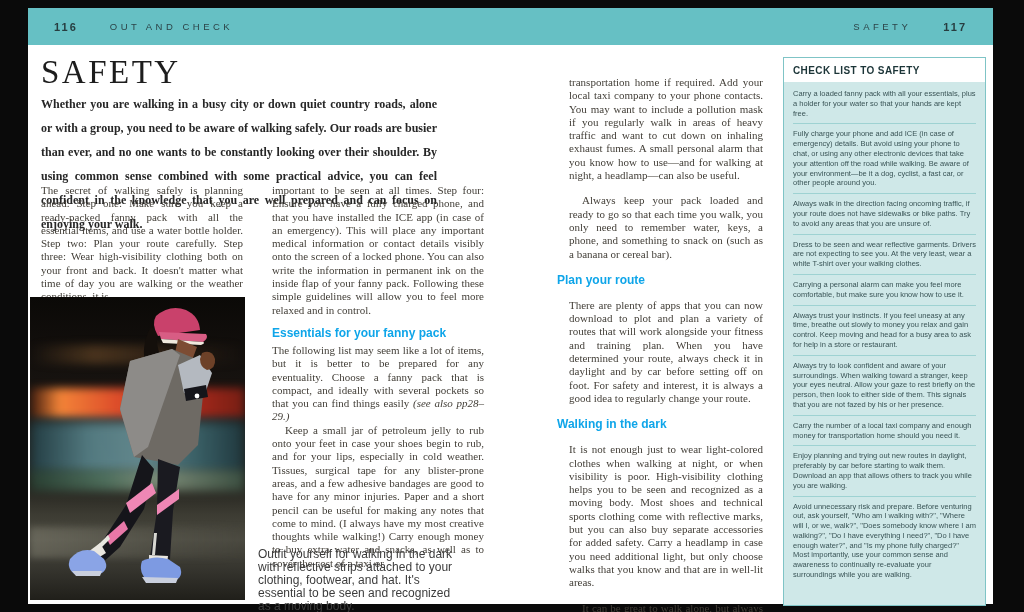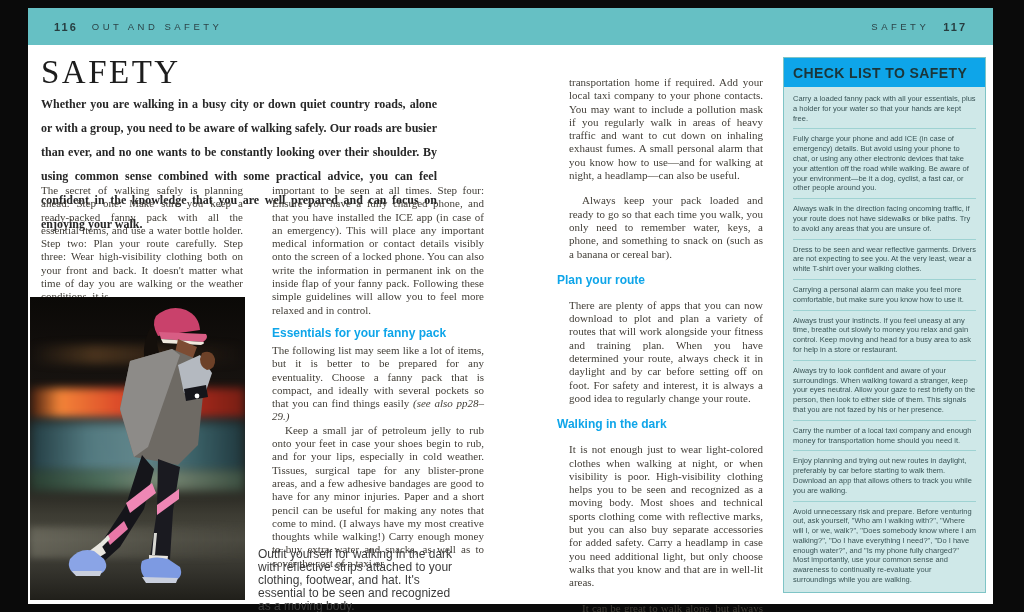--- a/index.html
+++ b/index.html
@@ -3,21 +3,21 @@
 <meta charset="utf-8">
 <style>
   html,body{margin:0;padding:0;background:#000;}
   .spread{position:relative;width:1024px;height:612px;background:#0a0a0a;overflow:hidden;
           font-family:"Liberation Serif", serif;}
   .page-bg{position:absolute;left:28px;top:8px;width:965px;height:596px;background:#ffffff;}
   
   .top-band{position:absolute;left:28px;top:8px;width:965px;height:37px;display:flex;
             align-items:center;justify-content:space-between;padding:0 26px;box-sizing:border-box;
             font-family:"Liberation Sans", sans-serif;}
-  .band-left,.band-right{display:flex;align-items:center;gap:14px;justify-content:center;}
+  .band-left,.band-right{display:flex;align-items:center;gap:32px;justify-content:center;}
   .folio{font-weight:bold;font-size:11px;letter-spacing:2px;color:#273d40;}
   .section-name{font-size:9.5px;letter-spacing:3.5px;color:#2c4448;}
   
   .page-title{position:absolute;left:41px;top:54px;font-size:33px;letter-spacing:2.5px;
               color:#1d1d1d;font-weight:400;}
   .intro{position:absolute;left:41px;top:92px;width:396px;font-weight:bold;font-size:12px;
          line-height:24px;color:#262626;text-align:justify;}
   .col{position:absolute;font-size:11px;line-height:13.3px;color:#423e37;text-align:justify;}
   .col1{left:41px;top:184px;width:202px;}
   .col2{left:272px;top:184px;width:212px;}
@@ -39,37 +39,37 @@
   .walker-svg{position:absolute;left:0;top:0;width:215px;height:303px;}
   
   .rcol{position:absolute;left:557px;top:64px;width:218px;font-size:11px;line-height:13.3px;
         color:#423e37;text-align:justify;}
   .rcol p{margin:12px;}
   .rcol p.indent{text-indent:13px;}
   
   .checklist{position:absolute;left:783px;top:57px;width:203px;box-sizing:border-box;
              border:1px solid #7fc4c6;background:#cfe8e8;
              font-family:"Liberation Sans", sans-serif;}
-  .check-header{background:#0ea5e9;color:#1c3538;font-weight:bold;font-size:14px;
+  .check-header{background:#ffffff;color:#1c3538;font-weight:bold;font-size:10px;
                 letter-spacing:.4px;padding:7px 9px 6px 9px;}
-  .check-body{padding:2px 9px 2px 9px;}
+  .check-body{padding:2px 9px 20px 9px;}
   .check-item{font-size:7.5px;line-height:9.8px;color:#3a5456;padding:5px 0 5px 0;
               border-bottom:1px solid #9ed2d2;}
   .check-item:last-child{border-bottom:none;}
 </style>
 </head>
 <body>
 
 <div class="spread">
   <div class="page-bg"></div>
 
   <div class="top-band" style="background:#66c0c4;">
     <div class="band-left">
       <span class="folio">116</span>
-      <span class="section-name">OUT AND SAFETY</span>
+      <span class="section-name">OUT AND CHECK</span>
     </div>
     <div class="band-right">
       <span class="section-name">SAFETY</span>
       <span class="folio">117</span>
     </div>
   </div>
 
   <div class="page-title">SAFETY</div>
   <div class="intro">Whether you are walking in a busy city or down quiet country roads, alone or with a group, you need to be aware of walking safely. Our roads are busier than ever, and no one wants to be constantly looking over their shoulder. By using common sense combined with some practical advice, you can feel confident in the knowledge that you are well prepared and can focus on enjoying your walk.</div>
 

